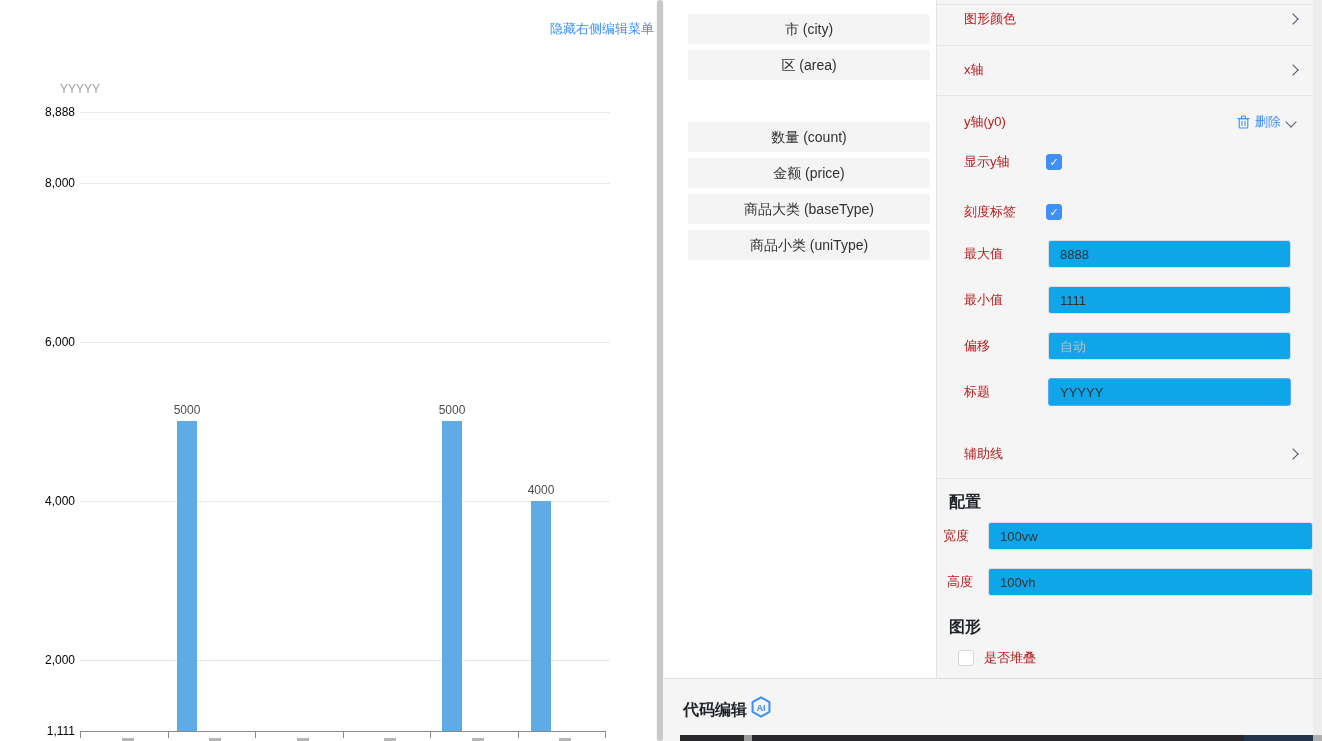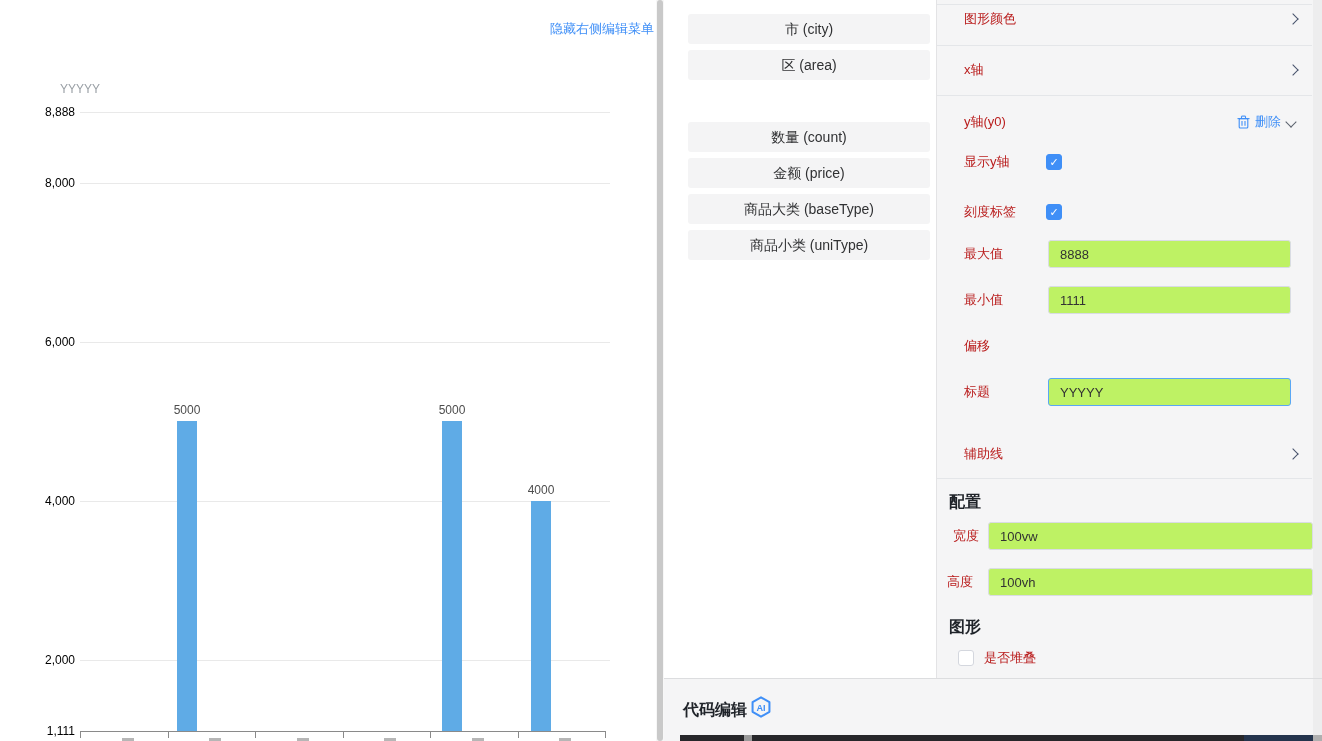--- a/index.html
+++ b/index.html
@@ -33,21 +33,21 @@
   .s-divider { position:absolute; left:0; width:375px; height:1px; background:#e4e6e9; }
   .s-label { position:absolute; left:27px; font-size:13px; color:#b91c1c; transform:translateY(-50%); white-space:nowrap; }
   .s-header { position:absolute; left:12px; font-size:16px; font-weight:bold; color:#1f2329; transform:translateY(-50%); white-space:nowrap; }
   .chev-right { position:absolute; left:352px; width:8px; height:8px; border-right:1.6px solid #46516b; border-top:1.6px solid #46516b;
     transform:rotate(45deg); cursor:pointer; }
   .chev-down { position:absolute; width:8px; height:8px; border-right:1.6px solid #5a616d; border-top:1.6px solid #5a616d;
     transform:rotate(135deg); cursor:pointer; }
   .checkbox { position:absolute; left:109px; width:16px; height:16px; border-radius:3px; background:#fff;
     border:1px solid #d4d7de; cursor:pointer; font-size:11px; line-height:15px; text-align:center; color:#fff; }
   .checkbox.checked { background:#3F8FF7; border-color:#3F8FF7; }
-  .s-input { position:absolute; left:111px; width:243px; height:28px; background:#bef264; border:1px solid #d9dce3;
+  .s-input { position:absolute; left:111px; width:243px; height:28px; background:#0ea5e9; border:1px solid #d9dce3;
     border-radius:3px; font-size:13px; color:#333; padding:0 11px; outline:none; font-family:inherit; }
   .s-input.focused { border:1.5px solid #5aa7f5; }
   .s-input::placeholder { color:#b9bec7; }
   .cfg-input { left:51px; width:325px; }
   .del-group { position:absolute; left:300px; display:flex; align-items:center; gap:5px; color:#3F8FF7;
     font-size:13px; transform:translateY(-50%); cursor:pointer; }
 
   
   #win-scrollbar { position:absolute; left:1313px; top:0; width:9px; height:741px; background:#ededee; }
   #win-scrollbar .corner { position:absolute; left:0; top:735px; width:9px; height:6px; background:#b0b0b0; }
@@ -156,31 +156,32 @@
     <div class="s-label" style="top:212px">刻度标签</div>
     <div class="checkbox checked" style="top:204px">✓</div>
 
     <div class="s-label" style="top:254px">最大值</div>
     <input class="s-input" style="top: 240px;" value="8888">
 
     <div class="s-label" style="top:300px">最小值</div>
     <input class="s-input" style="top: 286px;" value="1111">
 
     <div class="s-label" style="top:346px">偏移</div>
+    <input class="s-input" style="top: 332px;" placeholder="自动">
 
     <div class="s-label" style="top:392px">标题</div>
     <input class="s-input focused" style="top: 378px;" value="YYYYY">
 
     <div class="s-label" style="top:454px">辅助线</div>
     <div class="chev-right" style="top:450px"></div>
     <div class="s-divider" style="top:478px"></div>
 
     <div class="s-header" style="top:502px">配置</div>
 
-    <div class="s-label" style="left:16px; top:536px">宽度</div>
+    <div class="s-label" style="left:6px; top:536px">宽度</div>
     <input class="s-input cfg-input" style="top: 522px;" value="100vw">
 
     <div class="s-label" style="left:10px; top:582px">高度</div>
     <input class="s-input cfg-input" style="top: 568px;" value="100vh">
 
     <div class="s-header" style="top:627px">图形</div>
     <div class="checkbox" style="left:21px; top:650px"></div>
     <div class="s-label" style="left:47px; top:658px">是否堆叠</div>
   </div>
 

